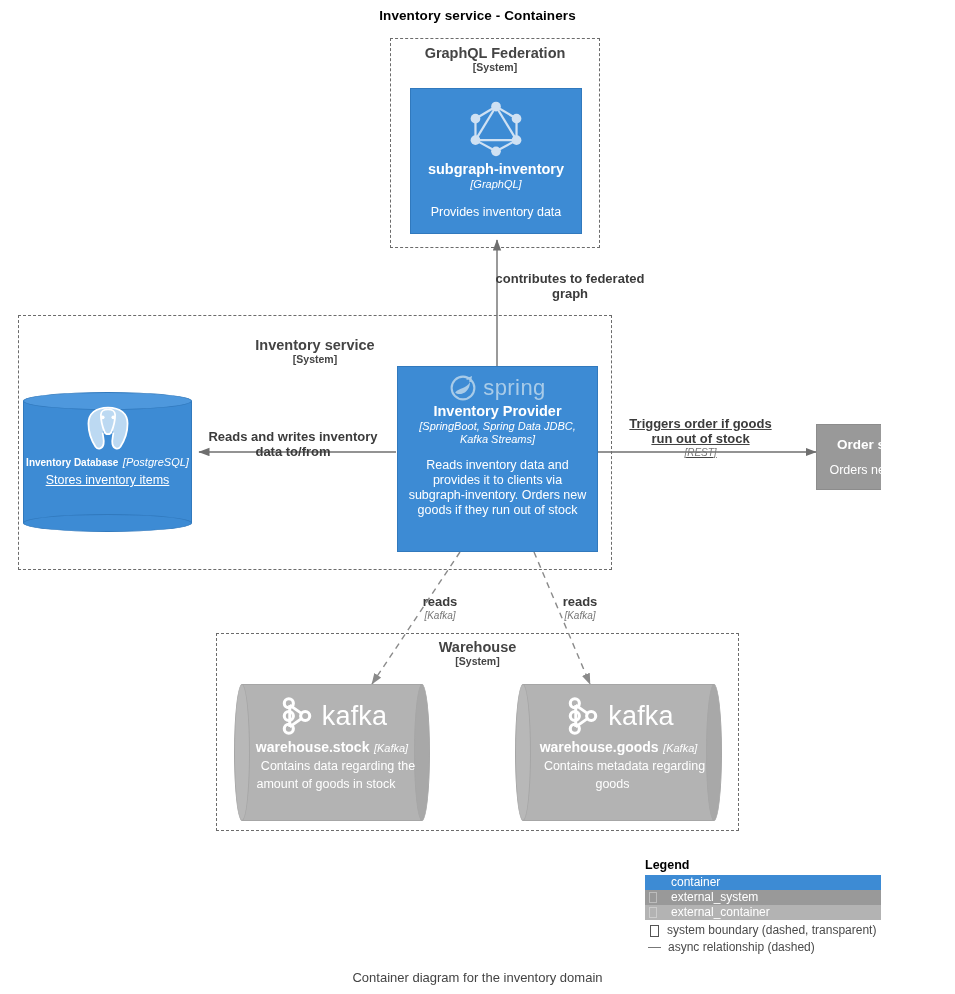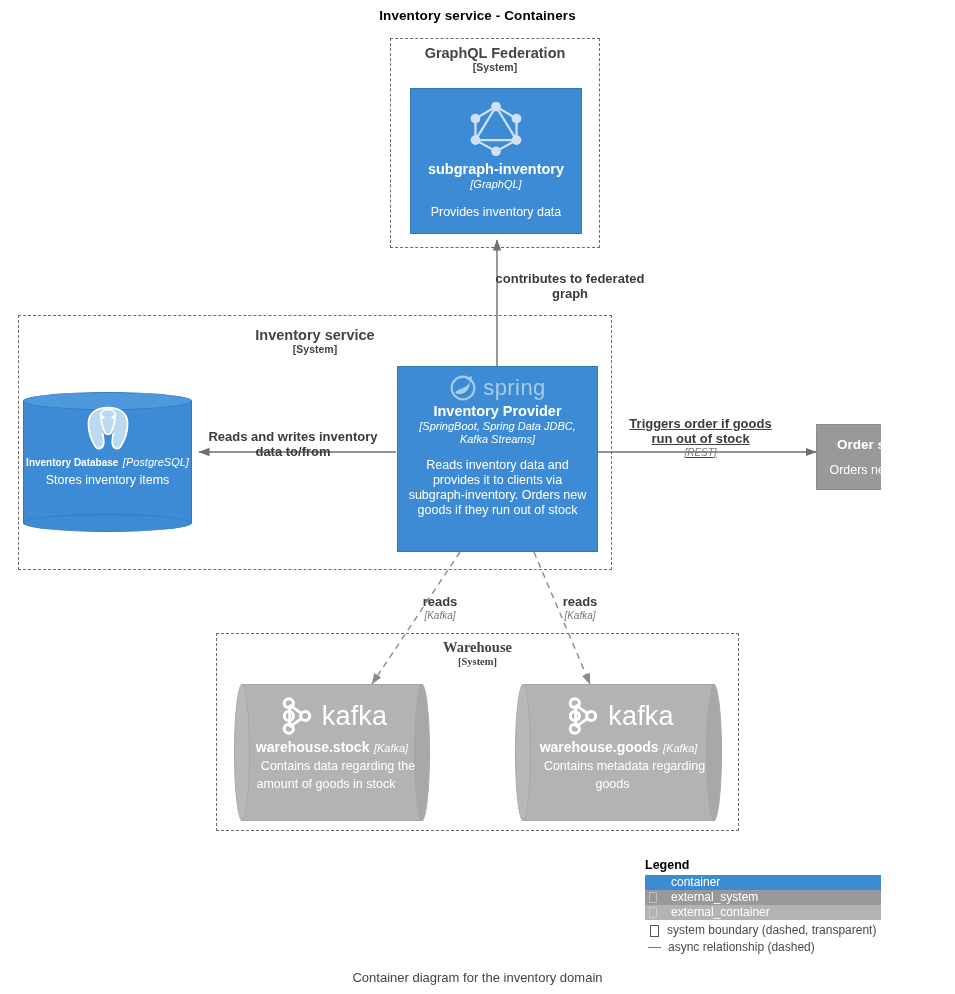--- a/index.html
+++ b/index.html
@@ -227,28 +227,28 @@
   <div class="diagram-title">Inventory service - Containers</div>
 
   <div class="boundary" style="left:390px; top:38px; width:210px; height:210px;">
     <div class="boundary-label" style="top:6px;">
       <span class="bl-name">GraphQL Federation</span>
       <span class="bl-type">[System]</span>
     </div>
   </div>
 
   <div class="boundary" style="left:18px; top:315px; width:594px; height:255px;">
-    <div class="boundary-label" style="top:11px;">
+    <div class="boundary-label" style="top:21px;">
       <span class="bl-name">Inventory service</span>
       <span class="bl-type">[System]</span>
     </div>
   </div>
 
   <div class="boundary" style="left:216px; top:633px; width:523px; height:198px;">
-    <div class="boundary-label" style="top:5px;font-family:Liberation Serif, serif;">
+    <div class="boundary-label" style="top:5px;">
       <span class="bl-name">Warehouse</span>
       <span class="bl-type">[System]</span>
     </div>
   </div>
 
   <svg class="wires" viewBox="0 0 955 994">
     <defs>
       <marker id="arrow-solid" markerWidth="9" markerHeight="9" refX="7.5" refY="3" orient="auto" markerUnits="strokeWidth">
         <path d="M0,0 L8,3 L0,6 z" fill="#6f6f6f"></path>
       </marker>
@@ -320,21 +320,21 @@
           <path d="M30 4 C44 4, 52 11, 52 22 C52 32, 48 42, 44 48 C41 52, 36 50, 35 45 C34 40, 36 36, 36 32"></path>
           <path d="M22 12 C22 8, 26 6, 30 6 C34 6, 38 8, 38 12 C38 20, 36 26, 34 31 C33 35, 27 35, 26 31 C24 26, 22 20, 22 12 Z"></path>
         </g>
         <g fill="#ffffff">
           <circle cx="24" cy="15" r="2.1"></circle>
           <circle cx="36" cy="15" r="2.1"></circle>
         </g>
       </svg>
       <span class="n-name" style="font-size:10px; margin-top:3px; font-weight:bold;">Inventory Database</span>
       <span class="n-tech" style="font-size:11px; font-style:italic;">[PostgreSQL]</span>
-      <span class="n-desc" style="font-size:12.5px; margin-top:13px; padding:0 8px;">Stores inventory items</span>
+      <span class="n-desc" style="font-size:12.5px; margin-top:13px; padding:0 8px;text-decoration:underline;">Stores inventory items</span>
     </div>
   </div>
 
   <div class="node external" style="left:816px; top:424px; width:129px; height:66px;">
     <span class="n-name" style="font-size:13.5px; margin-top:12px;">Order service</span>
     <span class="n-desc" style="font-size:12.5px; margin-top:10px;">Orders new goods</span>
   </div>
 
   <div class="cylinder" style="left:234px; top:684px; width:196px; height:137px;">
     <div class="queue-body" style="left:8px; right:8px; top:0; bottom:0; background:#b3b3b3; border-top:1px solid #a6a6a6; border-bottom:1px solid #a6a6a6;"></div>

